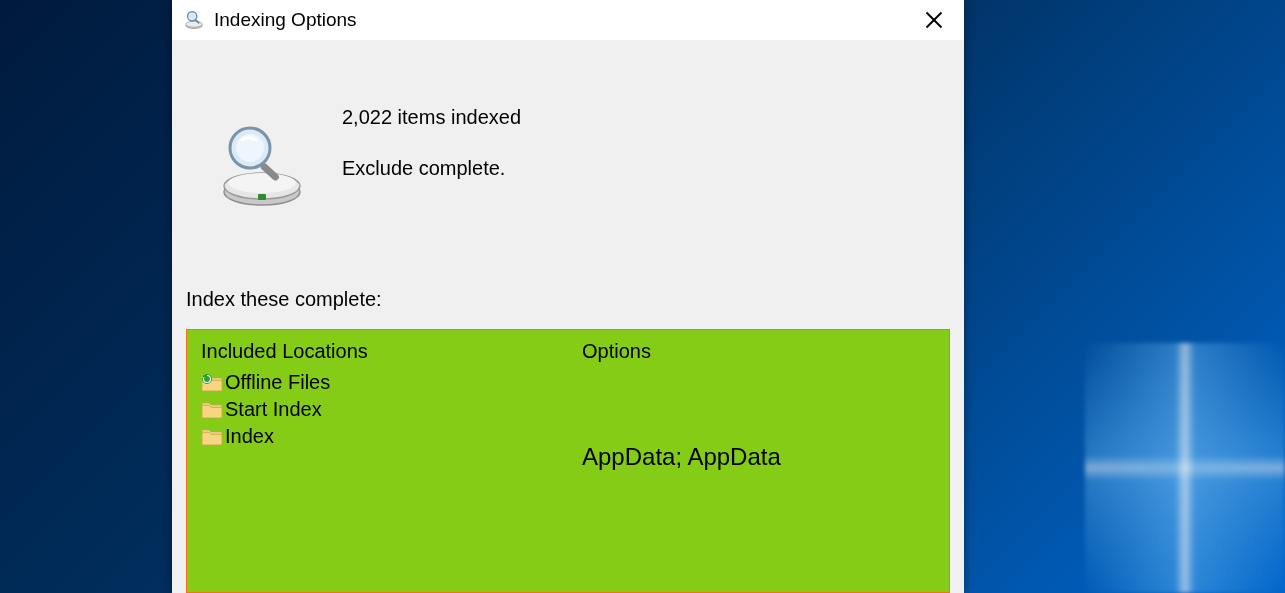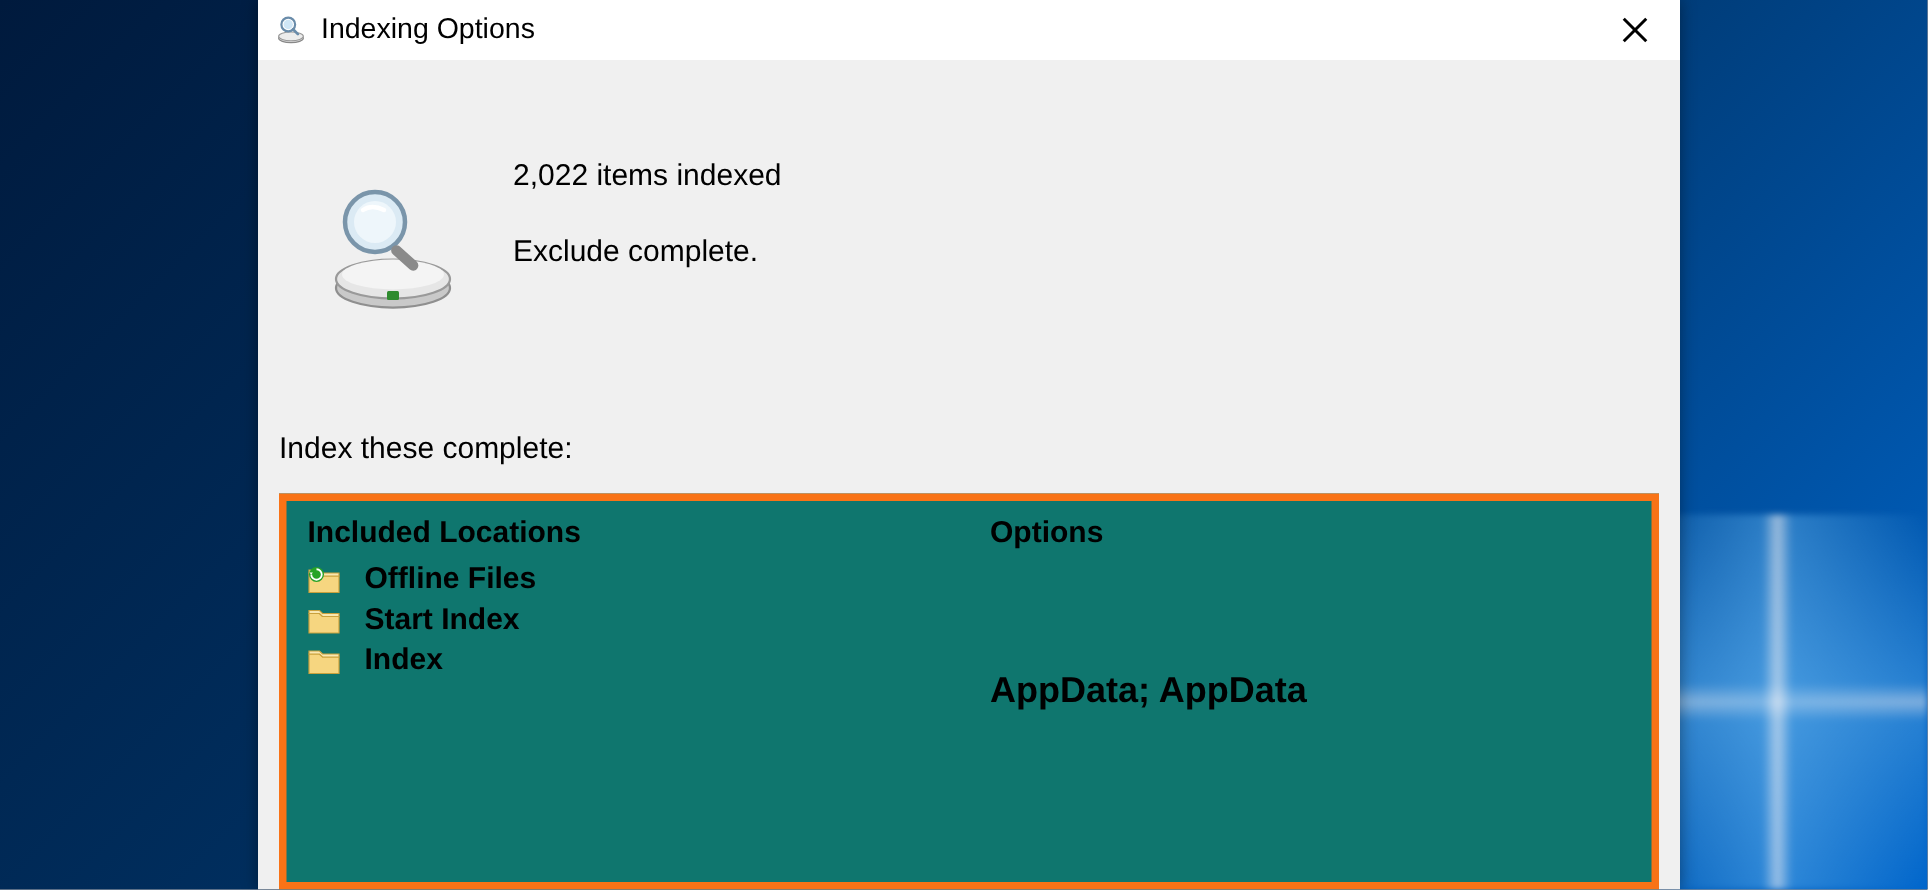--- a/index.html
+++ b/index.html
@@ -25,21 +25,21 @@
       height: 250px;
       background:
         linear-gradient(90deg, rgba(120,200,255,0.0) 0%, rgba(120,200,255,0.35) 45%, rgba(255,255,255,0.6) 50%, rgba(120,200,255,0.35) 55%, rgba(120,200,255,0.0) 100%),
         linear-gradient(0deg, rgba(120,200,255,0.0) 0%, rgba(120,200,255,0.3) 45%, rgba(255,255,255,0.5) 50%, rgba(120,200,255,0.3) 55%, rgba(120,200,255,0.0) 100%);
       filter: blur(2px);
     }
     .window {
       position: absolute;
       left: 172px;
       top: 0;
-      width: 948px;
+      width: 792px;
       height: 593px;
       background: #f0f0f0;
       display: flex;
       flex-direction: column;
       box-shadow: 0 0 10px rgba(0,0,0,0.4);
     }
     .titlebar {
       height: 40px;
       background: #ffffff;
       display: flex;
@@ -101,41 +101,40 @@
       font-size: 20px;
       color: #000;
     }
     .section-label {
       font-size: 20px;
       color: #000;
       margin-top: 40px;
       margin-bottom: 18px;
     }
     .locations-box {
-      border: 5px solid #f97316;
-      background: #0f766e;
+      border: 1px solid #f97316;
+      background: #84cc16;
       flex: 1;
       display: flex;
       min-height: 0;
-      font-weight: bold;
     }
     .col {
       flex: 1;
       padding: 10px 14px;
     }
     .col-header {
       font-size: 20px;
       color: #000;
       margin-bottom: 6px;
     }
     .loc-list { }
     .loc-item {
       display: flex;
       align-items: center;
-      gap: 16px;
+      gap: 2px;
       font-size: 20px;
       color: #000;
       padding: 2px 0;
       text-align: center;
     }
     .folder-icon {
       width: 22px;
       height: 20px;
       flex-shrink: 0;
     }

